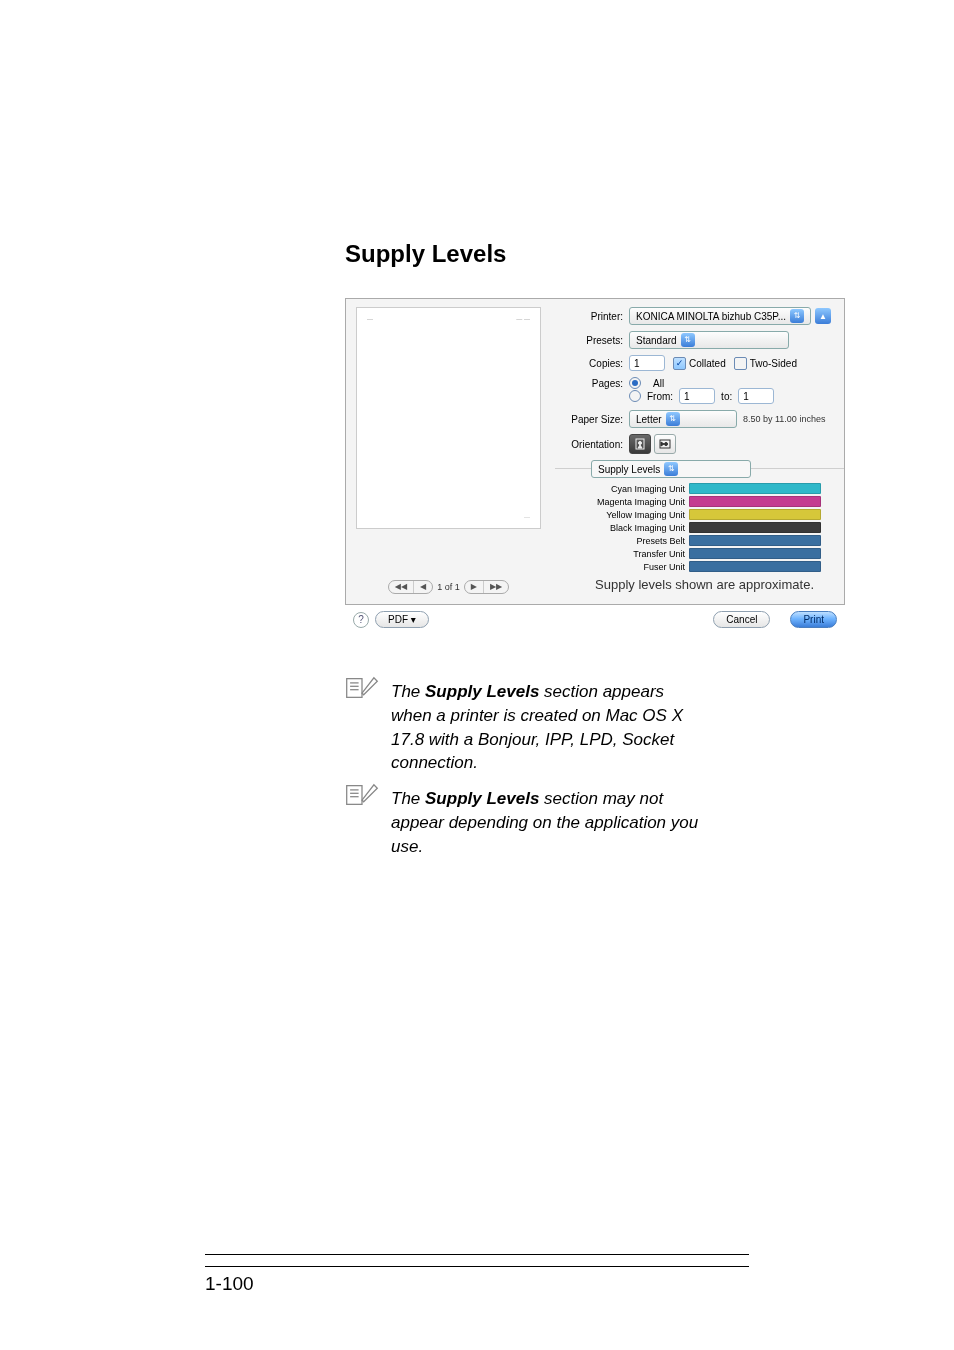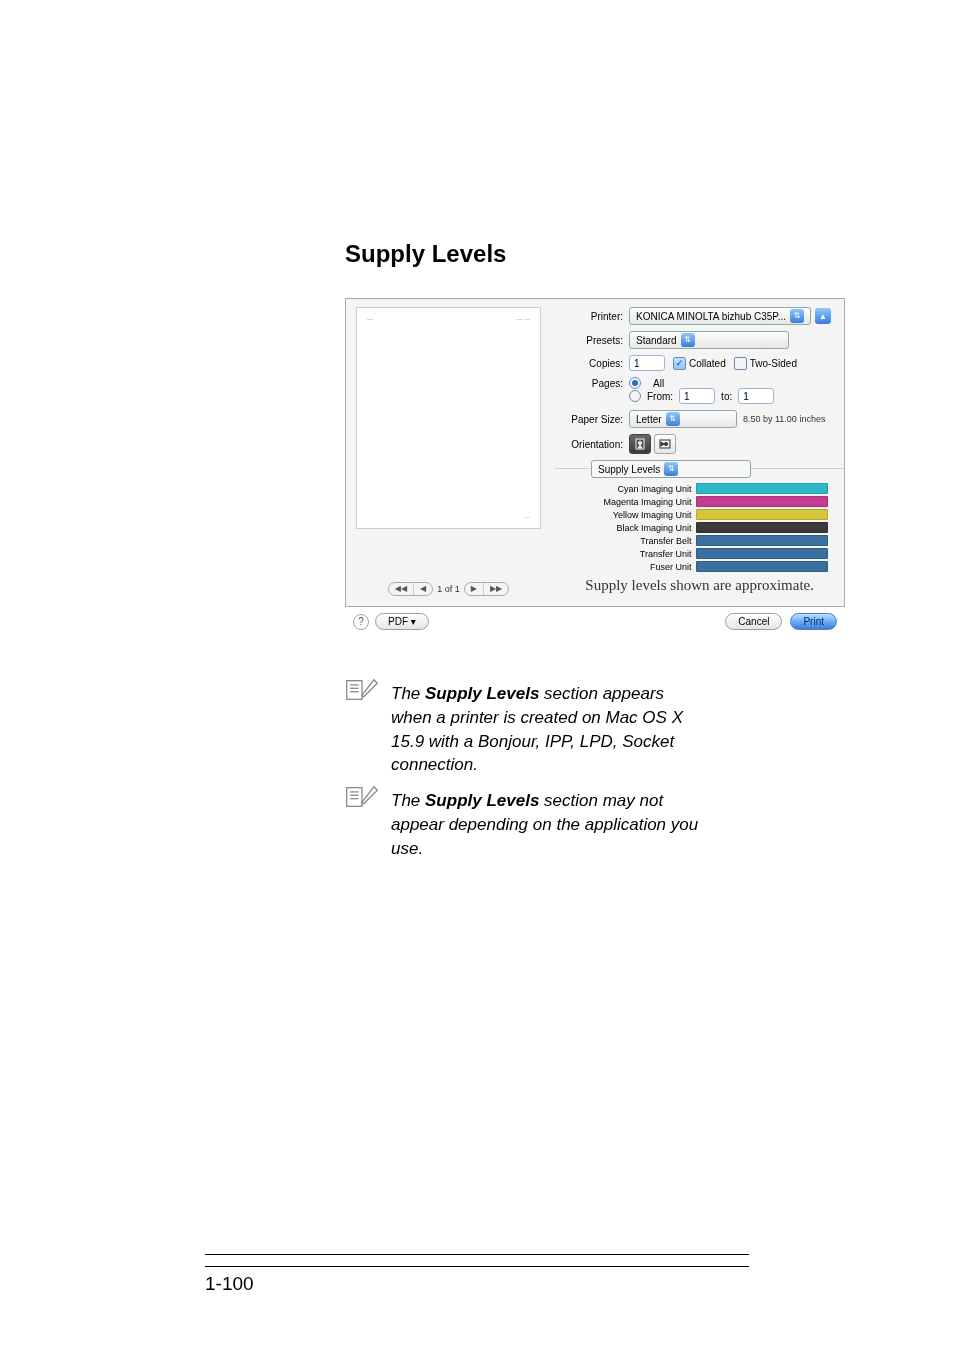--- a/index.html
+++ b/index.html
@@ -254,41 +254,39 @@
     background: #f7f7f7;
   }
   .supply-list {
     margin: 2px 0 0 0;
     font-size: 9px;
   }
   .supply-list .srow {
     display: flex;
     align-items: center;
     height: 13px;
-    justify-content: center;
   }
   .supply-list .sname {
     width: 130px;
     text-align: right;
     padding-right: 4px;
   }
   .bar {
     width: 130px;
     height: 9px;
     background: linear-gradient(to right, var(--c) 0 100%);
     border: 1px solid rgba(0,0,0,.15);
     border-radius: 1px;
   }
   .foot-note {
     display: flex;
     justify-content: flex-end;
-    font-size: 15px;
+    font-size: 13px;
     padding: 4px 20px 6px 0;
     color: #333;
-    font-family: Liberation Serif, serif;
   }
 
   .dialog-footer {
     display: flex;
     justify-content: space-between;
     align-items: center;
     padding: 6px 8px 8px 8px;
     font-size: 10px;
   }
   .dialog-footer .left {
@@ -311,21 +309,21 @@
     border-radius: 10px;
     padding: 2px 12px;
     background: linear-gradient(#fff,#e6e6e6);
     font-size: 10px;
   }
   .aqua-btn.primary {
     background: linear-gradient(#bfe0ff,#6fb4ff 45%,#3b7dd8);
     border-color: #4a7fc0;
     color: #002b66;
   }
-  .right-btns { display: flex; gap: 8px; }
+  .right-btns { display: flex; gap: 20px; }
 
   
   .body-text {
     font-size: 17px;
     line-height: 1.4;
     margin: 20px 0 12px 0;
   }
   .note {
     display: flex;
     align-items: flex-start;
@@ -497,21 +495,21 @@
                 </div>
                 <div class="srow">
                   <span class="sname">Yellow Imaging Unit</span>
                   <span class="bar" style="--c: #d6c73a;"></span>
                 </div>
                 <div class="srow">
                   <span class="sname">Black Imaging Unit</span>
                   <span class="bar" style="--c: #3a3a3a;"></span>
                 </div>
                 <div class="srow">
-                  <span class="sname">Transfer Belt</span>
+                  <span class="sname">Presets Belt</span>
                   <span class="bar" style="--c: #3a6fa0;"></span>
                 </div>
                 <div class="srow">
                   <span class="sname">Transfer Unit</span>
                   <span class="bar" style="--c: #3a6fa0;"></span>
                 </div>
                 <div class="srow">
                   <span class="sname">Fuser Unit</span>
                   <span class="bar" style="--c: #3a6fa0;"></span>
                 </div>
@@ -541,21 +539,21 @@
       <span class="note-icon">
         <svg viewBox="0 0 40 28" width="34" height="24" fill="none" stroke="#888" stroke-width="1.5">
           <rect x="2" y="3" width="18" height="22"></rect>
           <line x1="6" y1="8" x2="16" y2="8"></line>
           <line x1="6" y1="12" x2="16" y2="12"></line>
           <line x1="6" y1="16" x2="16" y2="16"></line>
           <path d="M22 22 L38 6 L34 2 L20 20 L22 22 Z"></path>
         </svg>
       </span>
       <span class="note-text">
-        <span>The </span><b class="sl">Supply Levels</b><span> section appears when a printer is created on Mac OS X 15.9 with a Bonjour, IPP, LPD, Socket connection.</span>
+        <span>The </span><b class="sl">Supply Levels</b><span> section appears when a printer is created on Mac OS X 17.8 with a Bonjour, IPP, LPD, Socket connection.</span>
       </span>
     </div>
 
     <div class="note">
       <span class="note-icon">
         <svg viewBox="0 0 40 28" width="34" height="24" fill="none" stroke="#888" stroke-width="1.5">
           <rect x="2" y="3" width="18" height="22"></rect>
           <line x1="6" y1="8" x2="16" y2="8"></line>
           <line x1="6" y1="12" x2="16" y2="12"></line>
           <line x1="6" y1="16" x2="16" y2="16"></line>

